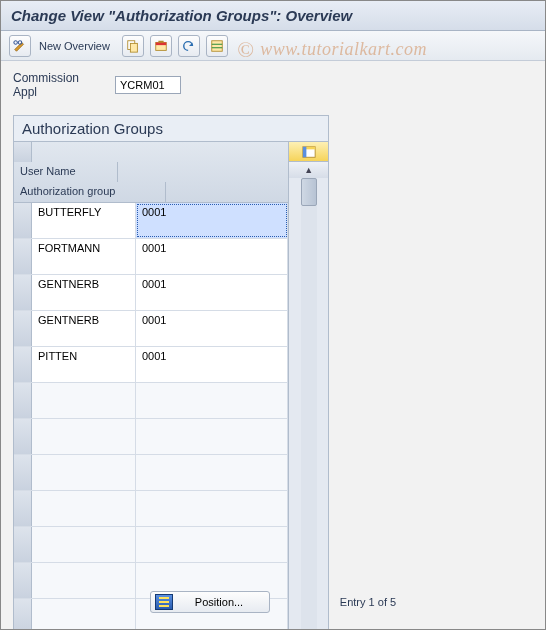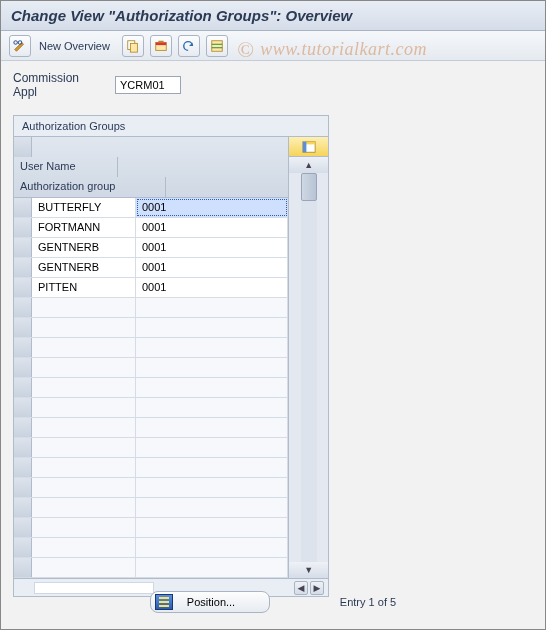--- a/index.html
+++ b/index.html
@@ -64,21 +64,21 @@
       height: 18px;
     }
     .panel {
       margin: 8px 12px;
       border: 1px solid #b0bccc;
       background: #e9eef5;
       width: 316px;
       position: relative;
     }
     .panel-title {
-      font-size: 11px;
+      font-size: 15px;
       color: #2b3a55;
       padding: 4px 8px;
       background: #e9eef5;
     }
     .grid-wrap {
       display: flex;
     }
     .grid {
       border-top: 1px solid #b0bccc;
       width: 276px;
@@ -99,21 +99,21 @@
       padding: 3px 6px;
       font-size: 11px;
       color: #2b3a55;
       border-right: 1px solid #b0bccc;
     }
     .col-user { width: 104px; }
     .col-auth { width: 152px; }
     .grid-body { }
     .grid-row {
       display: flex;
-      height: 20px;
+      height: 36px;
       border-bottom: 1px solid #d5dce6;
     }
     .row-handle {
       width: 18px; height: 100%;
       background: linear-gradient(to bottom,#dde3ec,#c9d2df);
       border-right: 1px solid #b0bccc;
       cursor: pointer;
     }
     .cell {
       height: 100%;
@@ -184,23 +184,23 @@
     }
     .footer {
       position:absolute;
       bottom: 10px;
       left: 0; right: 0;
       padding: 6px 12px;
       display:flex;align-items:center;gap:10px;
       justify-content: center;
     }
     .pos-btn {
-      display:flex;align-items:center;gap:14px;
+      display:flex;align-items:center;gap:22px;
       background: linear-gradient(to bottom,#fdfdfd,#e7ebf1);
-      border:1px solid #a9b4c4;border-radius:8px;
+      border:1px solid #a9b4c4;border-radius:3px;
       padding: 2px 10px 2px 4px;
       cursor:pointer;
       min-width: 120px;
     }
     .pos-btn .pos-icon {
       width:18px;height:16px;
       background: linear-gradient(to bottom,#5a8fe0,#2a5db0);
       border:1px solid #153a73;
       display:flex;align-items:center;justify-content:center;
     }

